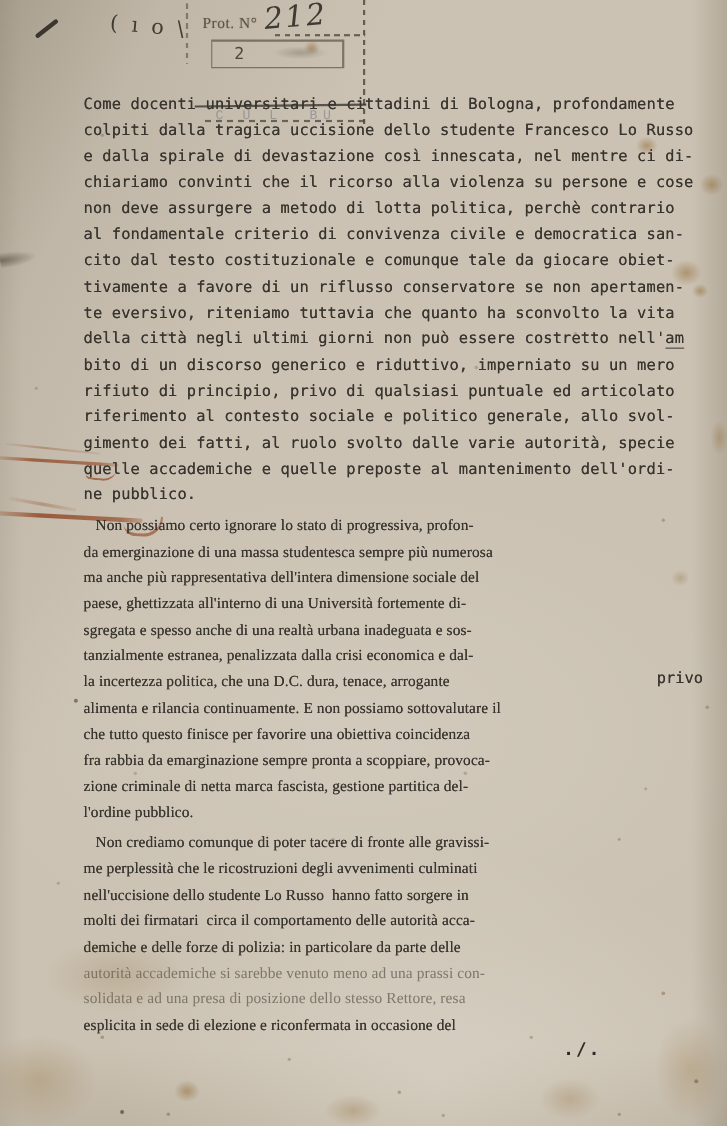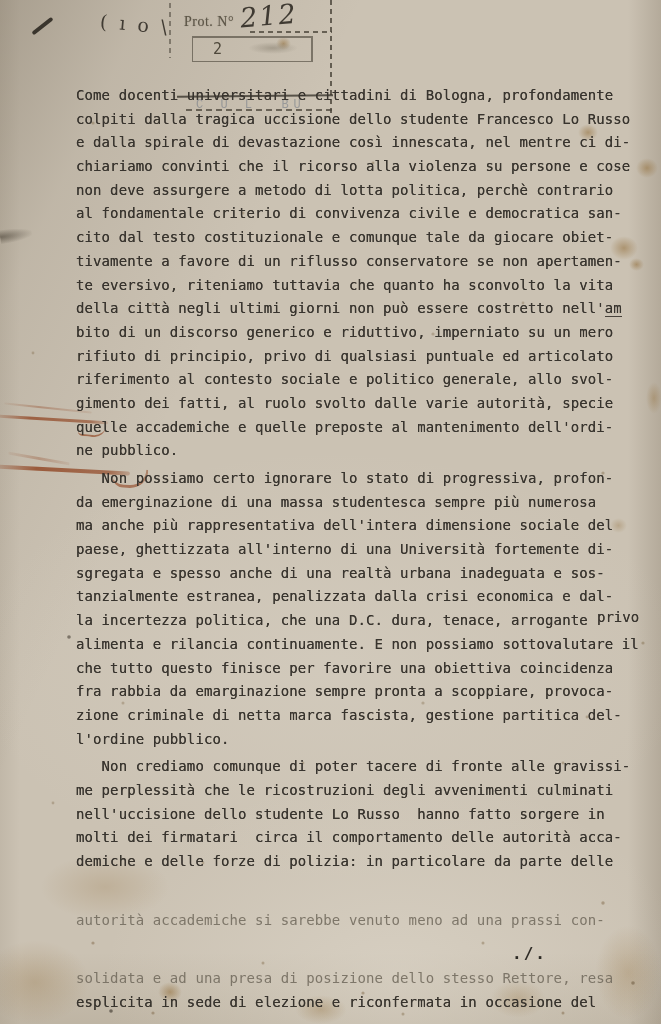--- a/index.html
+++ b/index.html
@@ -16,23 +16,23 @@
       linear-gradient(to right, rgba(120,108,90,0.12), transparent 3%);
     font-family:"DejaVu Sans Mono","Liberation Mono",monospace;
   }
   
   .text-block{
     position:absolute;left:76px;top:84px;width:580px;
     font-size:14px;line-height:23.7px;color:#38342e;
     white-space:pre;letter-spacing:0.1px;
     text-shadow:0 0 0.6px rgba(56,52,46,0.85);
   }
-  .para + .para{margin-top:4px;}
+  .para + .para{margin-top:4px;font-family:Liberation Serif, serif;}
   .line{height:23.7px;}
-  .line.faded{color:rgba(110,103,90,0.85);text-shadow:none;margin-top:35px;}
+  .line.faded{color:rgba(110,103,90,0.85);text-shadow:none;}
   .uend{border-bottom:1.5px solid rgba(56,52,46,0.9);text-align:right;}
   
   .margin-insert{
     position:absolute;left:597px;top:609px;
     font-size:14px;color:#38342e;text-shadow:0 0 0.6px rgba(56,52,46,0.85);
   }
   .continuation{
     position:absolute;left:512px;top:944px;
     font-size:16px;font-weight:bold;letter-spacing:2px;color:#2d2a25;
   }

